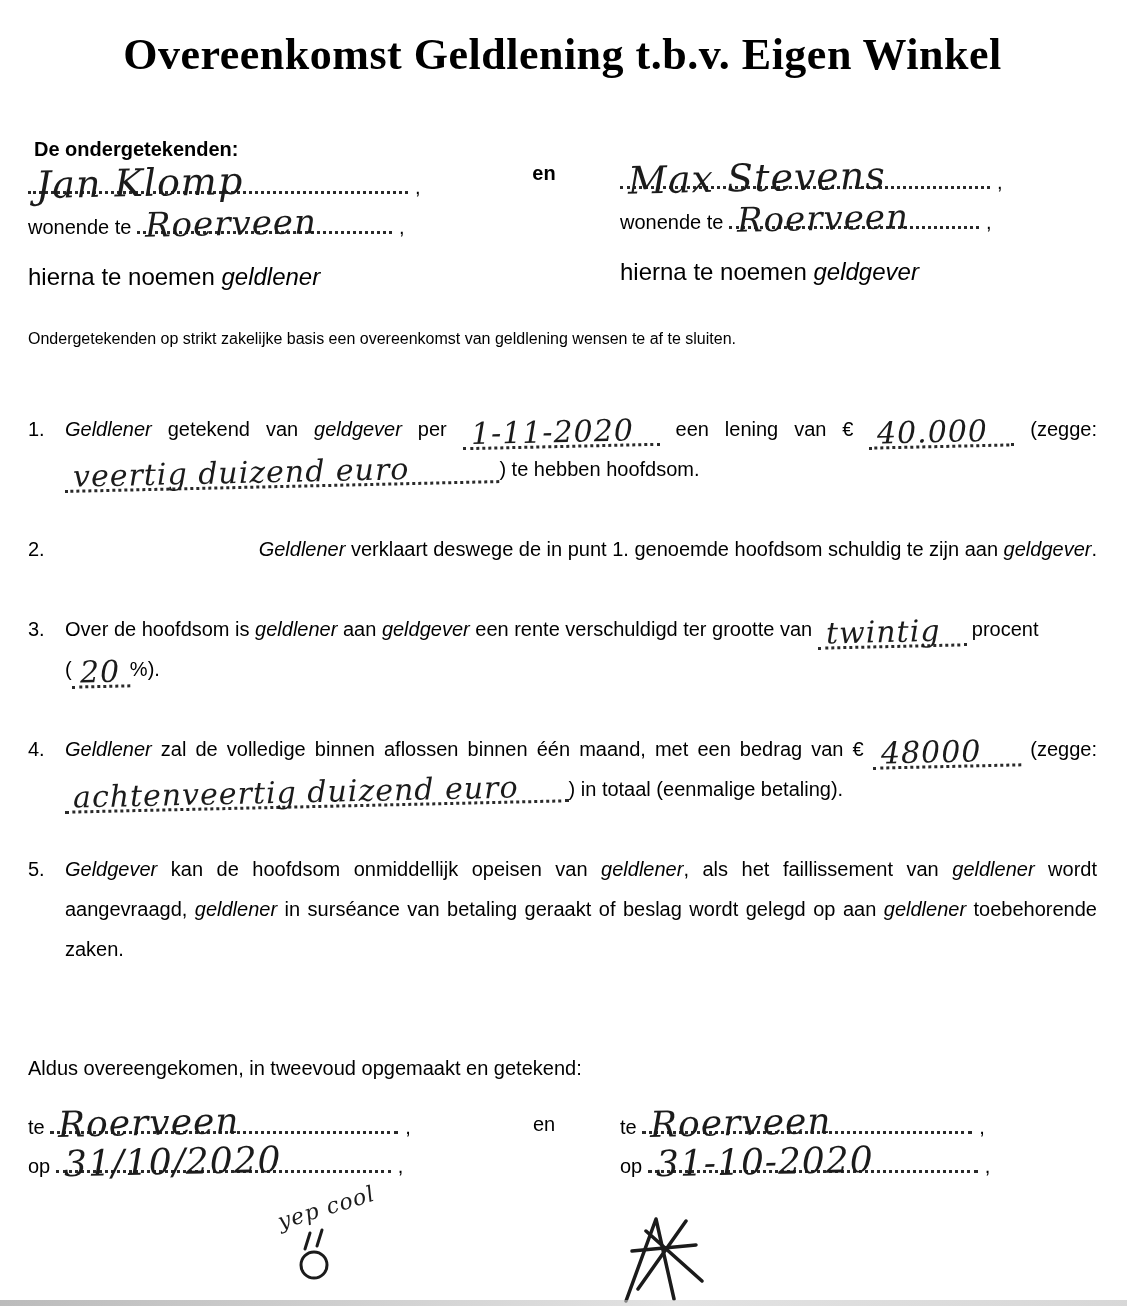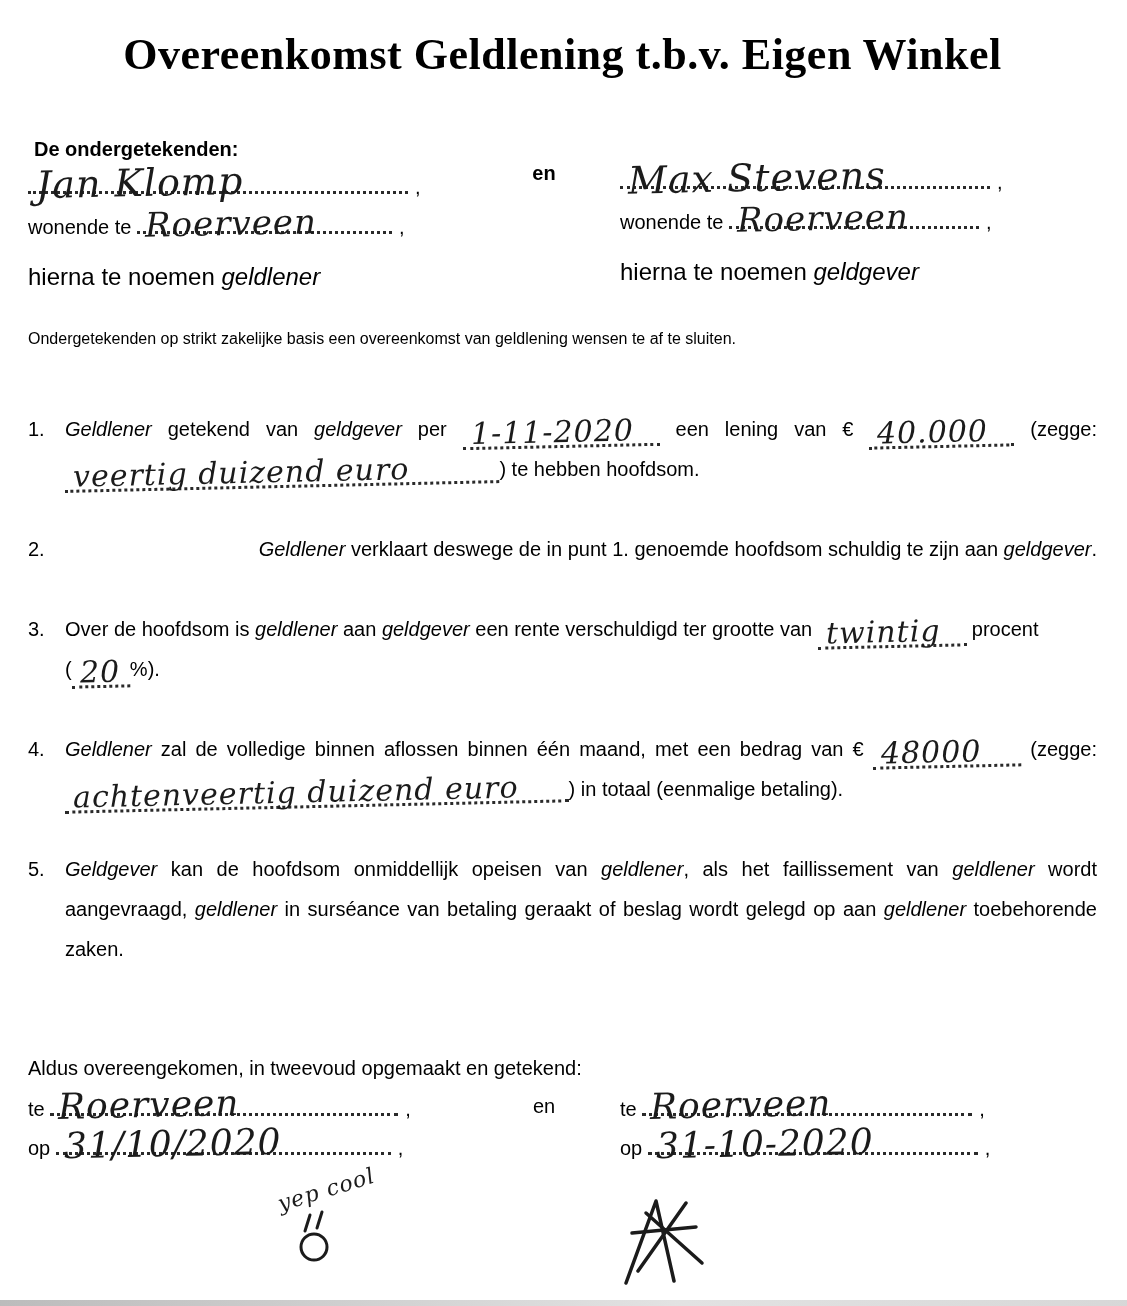--- a/index.html
+++ b/index.html
@@ -80,21 +80,21 @@
   .section-heading{font-size:20px;font-weight:bold;margin:6px;}
   .recitals{margin-top:34px;}
   .recitals .body-par{margin-top:26px;font-size:16px;line-height:28px;}
 
   .terms{margin-top:56px;}
   .clause{display:flex;margin-top:40px;}
   .clause .num{width:37px;font-size:20px;line-height:40px;flex:none;}
   .clause .clause-body{flex:1;font-size:20px;line-height:40px;text-align:justify;}
 
   .closing{margin-top:84px;}
-  .closing-cols{display:flex;margin-top:6px;}
+  .closing-cols{display:flex;margin-top:24px;}
   .closing .row{line-height:37px;}
 
   .sigs{display:flex;margin-top:22px;}
   .sig-block{position:relative;height:96px;}
   .sig-note{
     position:absolute;top:-12px;left:248px;
     font-size:22px;transform:rotate(-17deg);
   }
   svg.doodle{position:absolute;pointer-events:none;}
 

